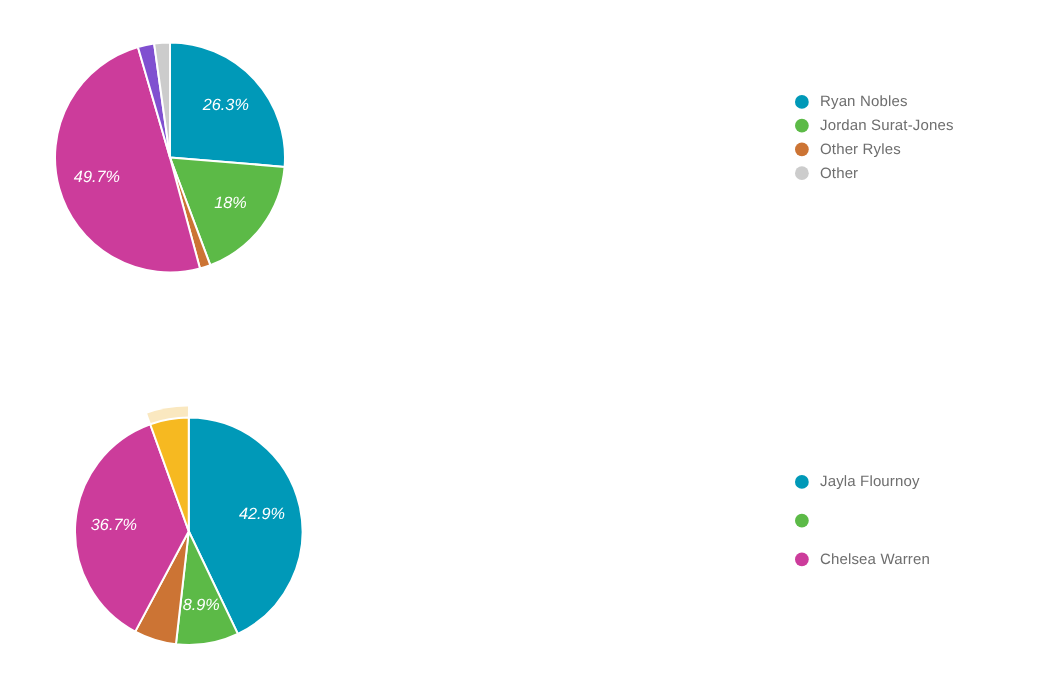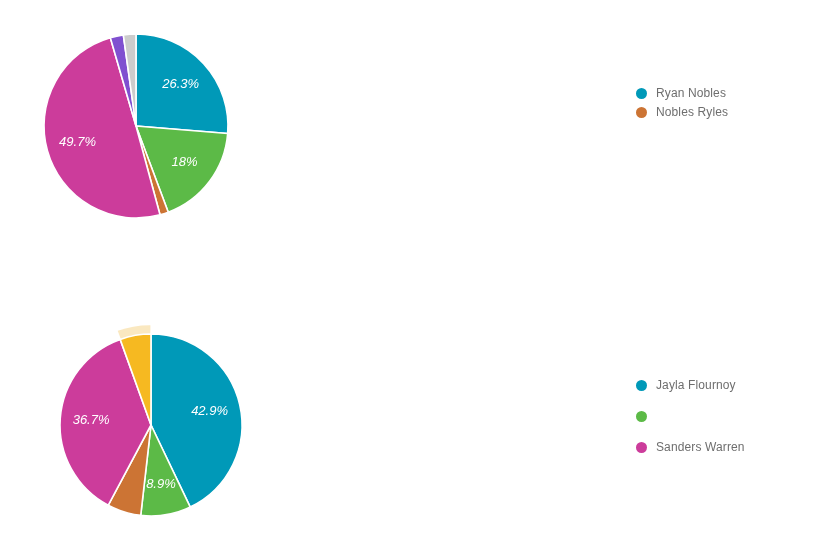--- a/index.html
+++ b/index.html
@@ -90,28 +90,36 @@
           </path>
           <text x="53.53390049936255" y="128.39004603964133" class="slice-label">49.7%</text>
           <path d="M 112 112 L 86.33281824439088 23.65298091772125 A 92 92 0 0 1 99.32329325701326 20.877548835908087 Z" fill="#8050d0" stroke="#ffffff" stroke-width="1.6" stroke-linejoin="round">
             <title>Jesus Ramos: 2.3%</title>
           </path>
           <path d="M 112 112 L 99.32329325701326 20.877548835908087 A 92 92 0 0 1 111.99999999999999 20 Z" fill="#cccccc" stroke="#ffffff" stroke-width="1.6" stroke-linejoin="round">
             <title>Other: 2.2%</title>
           </path>
         </svg>
       </div>
-      <div class="legend" style="left: 636px; top: 72px; margin-top: 12px;">
+      <div class="legend" style="left: 636px; top: 72px;">
         <div class="legend-item">
           <span class="legend-swatch" style="background: rgb(0, 153, 184);"></span>
           <span class="legend-label">Ryan Nobles</span>
         </div>
         <div class="legend-item">
+          <span class="legend-swatch" style="background: rgb(92, 186, 71);"></span>
+          <span class="legend-label">Jordan Surat-Jones</span>
+        </div>
+        <div class="legend-item">
           <span class="legend-swatch" style="background: rgb(204, 116, 52);"></span>
-          <span class="legend-label">Nobles Ryles</span>
+          <span class="legend-label">Other Ryles</span>
+        </div>
+        <div class="legend-item">
+          <span class="legend-swatch" style="background: rgb(204, 204, 204);"></span>
+          <span class="legend-label">Other</span>
         </div>
       </div>
     </div>
     <div class="chart-block">
       <div class="pie-wrap" style="left: 40px; top: 314px; width: 222px; height: 222px; font-style: italic;">
         <svg width="222" height="222" viewBox="0 0 222 222">
           <path d="M 109.45263809748532 102.13401606460704 L 77.73258179120003 16.841355020844944 A 91 91 0 0 1 110.40557045206369 11.139005652345432 Z" fill="#fae8c0"></path>
           <path d="M 111 111 L 111 20 A 91 91 0 0 1 150.26250015696726 193.09419030250646 Z" fill="#0099b8" stroke="#ffffff" stroke-width="1.6" stroke-linejoin="round">
             <title>Jayla Flournoy: 42.9%</title>
           </path>
@@ -135,17 +143,17 @@
       <div class="legend" style="left: 636px; top: 376px; gap: 12px;">
         <div class="legend-item">
           <span class="legend-swatch" style="background: rgb(0, 153, 184);"></span>
           <span class="legend-label">Jayla Flournoy</span>
         </div>
         <div class="legend-item">
           <span class="legend-swatch" style="background: rgb(92, 186, 71);"></span>
         </div>
         <div class="legend-item">
           <span class="legend-swatch" style="background: rgb(204, 60, 155);"></span>
-          <span class="legend-label">Sanders Warren</span>
+          <span class="legend-label">Chelsea Warren</span>
         </div>
       </div>
     </div>
   </div>
 
 </body></html>

